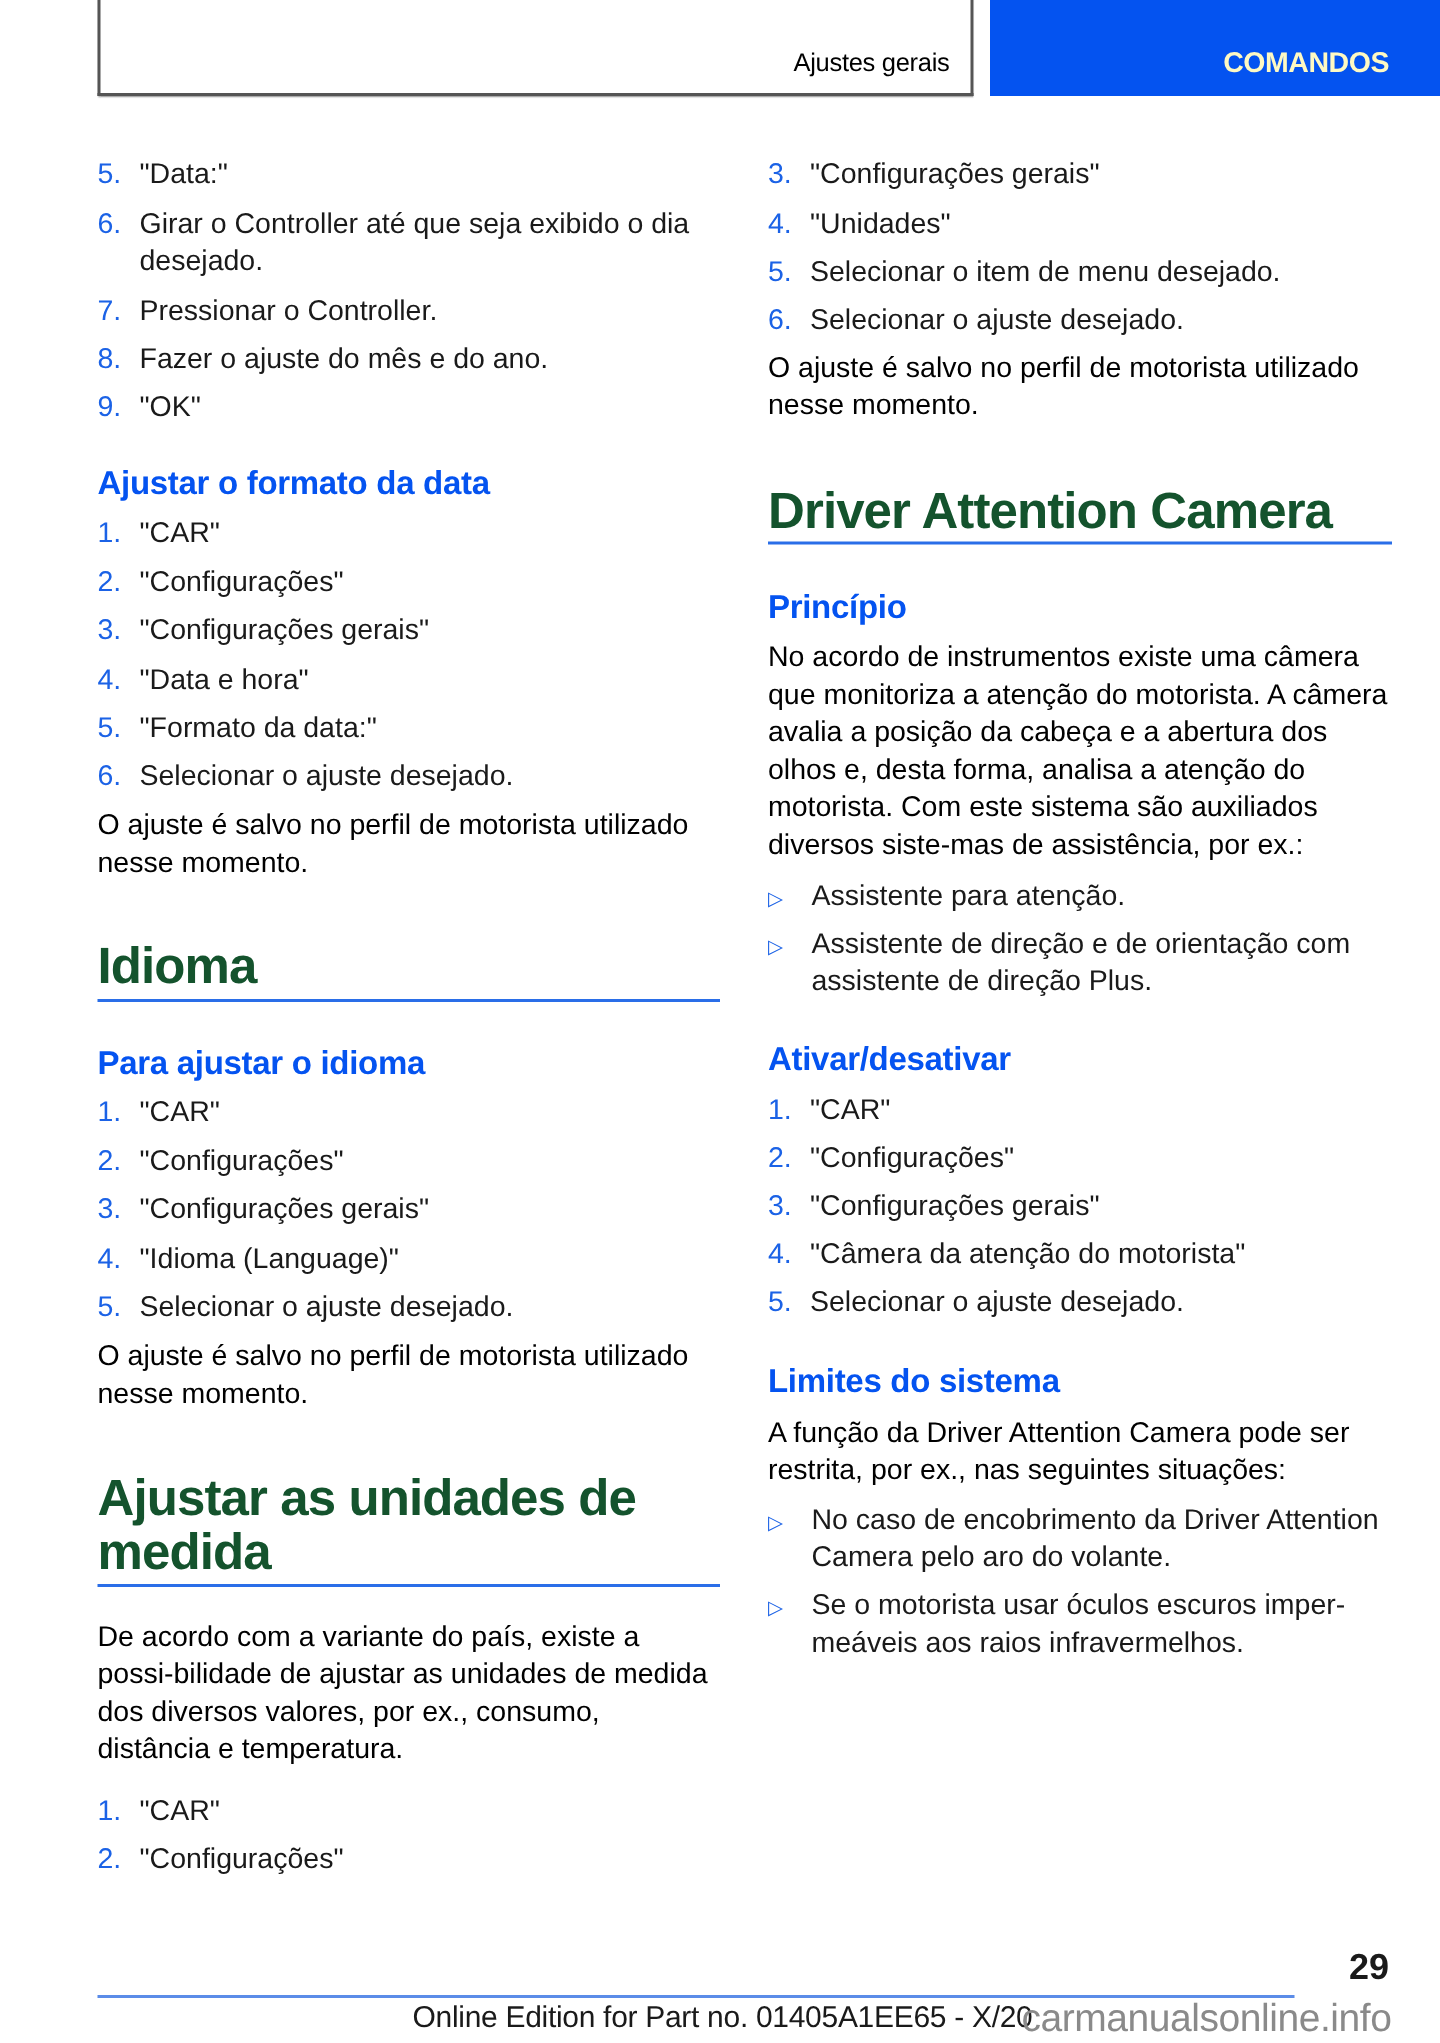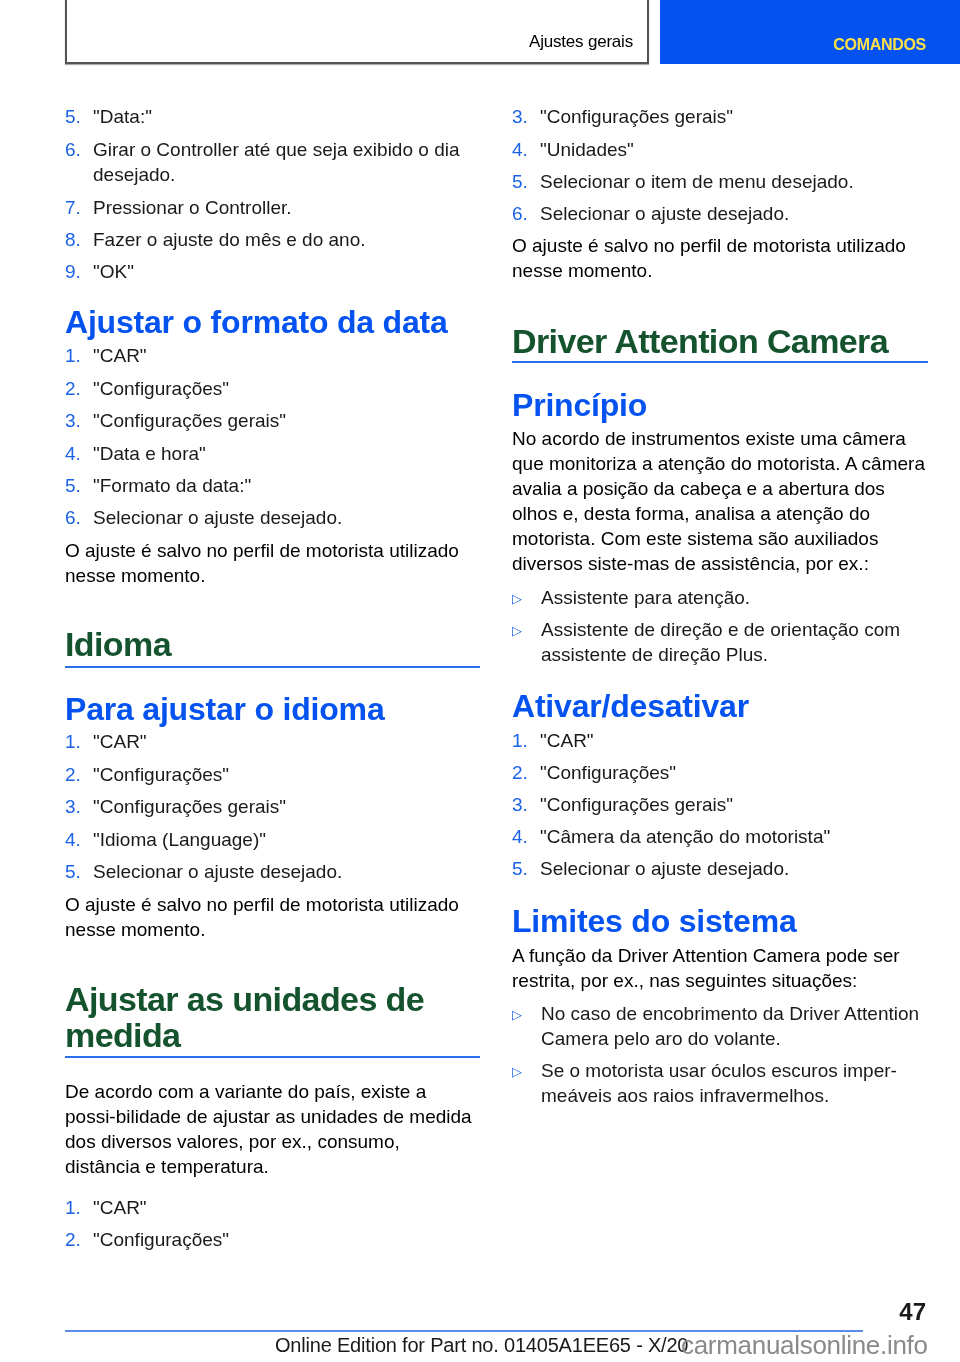--- a/index.html
+++ b/index.html
@@ -14,35 +14,35 @@
   .hdr-section span {
     position: absolute; right: 14px; bottom: 10px;
     font-size: 17px; color: #000000; letter-spacing: -0.2px;
   }
   .hdr-chapter {
     position: absolute; left: 660px; top: 0; width: 300px; height: 64px;
     background: #0453f0;
   }
   .hdr-chapter span {
     position: absolute; right: 34px; bottom: 10px;
-    font-size: 16px; font-weight: bold; color: #fde047; letter-spacing: -0.3px;
+    font-size: 19px; font-weight: bold; color: #fef9c3; letter-spacing: -0.3px;
   }
 
   .col { position: absolute; top: 0; }
   .col-left { left: 65px; width: 415px; }
   .col-right { left: 512px; width: 416px; }
 
   .step { position: absolute; left: 0; width: 100%; font-size: 19px; line-height: 25px; color: #1a1a1a; }
   .step .num { position: absolute; left: 0; top: 0; color: #1b62e6; }
   .step .txt { display: block; padding-left: 28px; }
 
   .para { position: absolute; left: 0; width: 100%; font-size: 19px; line-height: 25px; color: #000000; }
 
   .h1 { position: absolute; left: 0; width: 100%; font-size: 34px; font-weight: bold; color: #14532d; line-height: 36px; letter-spacing: -0.6px; }
-  .h2 { position: absolute; left: 0; width: 100%; font-size: 32px; font-weight: bold; color: #0453f0; line-height: 28px; letter-spacing: -0.2px; }
+  .h2 { position: absolute; left: 0; width: 100%; font-size: 22px; font-weight: bold; color: #0453f0; line-height: 28px; letter-spacing: -0.2px; }
   .rule { position: absolute; left: 0; width: 100%; height: 2px; background: #2a6ee8; }
 
   .bullet { position: absolute; left: 0; width: 100%; font-size: 19px; line-height: 25px; color: #1a1a1a; }
   .bullet .mark { position: absolute; left: 0; top: 1px; color: #1b62e6; font-size: 13px; }
   .bullet .txt { display: block; padding-left: 29px; }
 
   .foot-rule { position: absolute; left: 65px; top: 1330px; width: 798px; height: 2px; background: #5b8ce8; }
   .page-num { position: absolute; right: 34px; top: 1298px; font-size: 24px; font-weight: bold; color: #1a1a1a; }
   .edition { position: absolute; left: 275px; top: 1334px; font-size: 20px; color: #1a1a1a; white-space: nowrap; letter-spacing: -0.2px; }
   .watermark { position: absolute; left: 681px; top: 1330px; font-size: 26px; color: #8a8a8a; white-space: nowrap; letter-spacing: -0.3px; }
@@ -205,16 +205,16 @@
   <div class="bullet" style="top:1001px">
     <span class="mark">▷</span>
     <span class="txt">No caso de encobrimento da Driver Attention Camera pelo aro do volante.</span>
   </div>
   <div class="bullet" style="top:1058px">
     <span class="mark">▷</span>
     <span class="txt">Se o motorista usar óculos escuros imper-meáveis aos raios infravermelhos.</span>
   </div>
 </div>
 
-<div class="page-num">47</div>
+<div class="page-num">29</div>
 <div class="foot-rule"></div>
 <div class="edition">Online Edition for Part no. 01405A1EE65 - X/20</div>
 <div class="watermark">carmanualsonline.info</div>
 
 </body></html>

